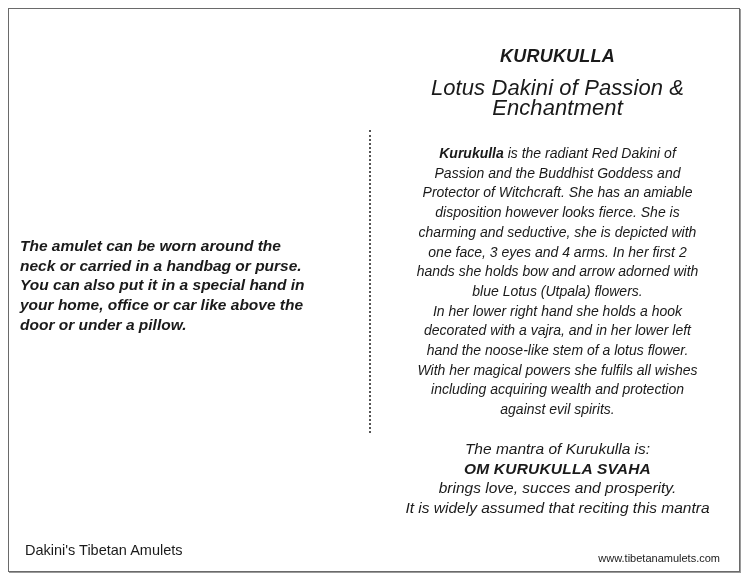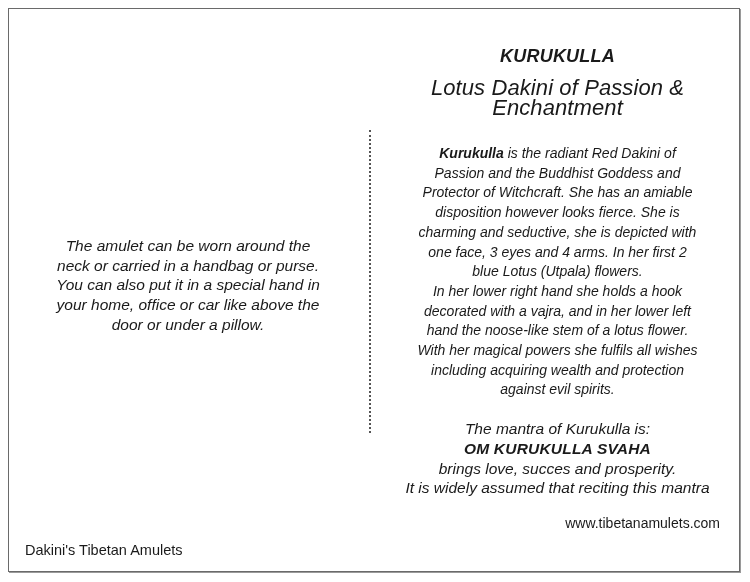--- a/index.html
+++ b/index.html
@@ -75,37 +75,38 @@
       top: 130px;
       height: 303px;
       width: 0;
       border-left: 2px dotted #555555;
     }
     .left-col {
       position: absolute;
       left: 20px;
       width: 336px;
       top: 236px;
-      text-align: center;
+      text-align: left;
       font-size: 15.5px;
       font-style: italic;
       line-height: 19.7px;
+      font-weight: bold;
     }
     .footer-left {
       position: absolute;
       left: 25px;
       top: 541px;
       font-size: 14.5px;
       line-height: 18px;
     }
     .footer-right {
       position: absolute;
       right: 30px;
-      top: 514px;
-      font-size: 14px;
+      top: 549px;
+      font-size: 11px;
       line-height: 18px;
     }
   </style>
 </head>
 <body>
 
 <div class="card"></div>
 
 <div class="divider"></div>
 
@@ -121,20 +122,21 @@
   <p class="title">KURUKULLA</p>
   <p class="subtitle">Lotus Dakini of Passion &amp; Enchantment</p>
 
   <div class="body-text">
     <span class="line"><b>Kurukulla</b><span> is the radiant Red Dakini of</span></span>
     <span class="line">Passion and the Buddhist Goddess and</span>
     <span class="line">Protector of Witchcraft. She has an amiable</span>
     <span class="line">disposition however looks fierce. She is</span>
     <span class="line">charming and seductive, she is depicted with</span>
     <span class="line">one face, 3 eyes and 4 arms. In her first 2</span>
+    <span class="line">hands she holds bow and arrow adorned with</span>
     <span class="line">blue Lotus (Utpala) flowers.</span>
     <span class="line">In her lower right hand she holds a hook</span>
     <span class="line">decorated with a vajra, and in her lower left</span>
     <span class="line">hand the noose-like stem of a lotus flower.</span>
     <span class="line">With her magical powers she fulfils all wishes</span>
     <span class="line">including acquiring wealth and protection</span>
     <span class="line">against evil spirits.</span>
   </div>
 
   <div class="mantra-block">

